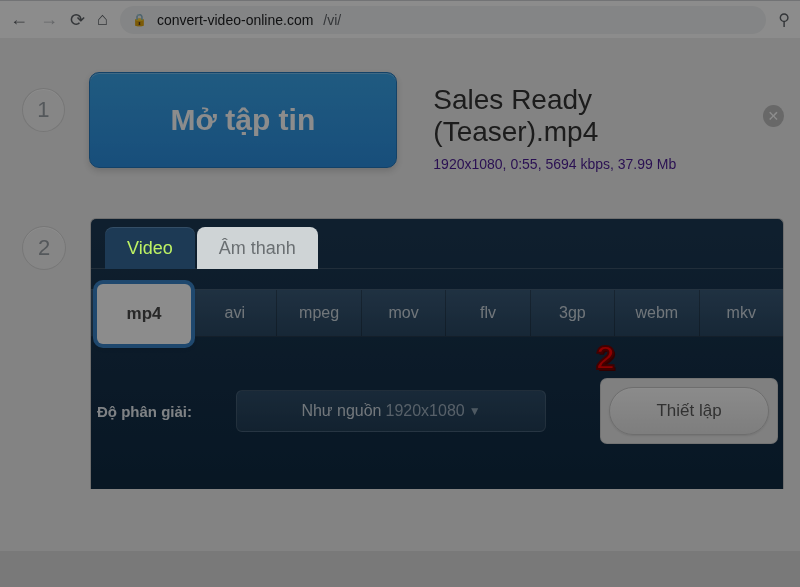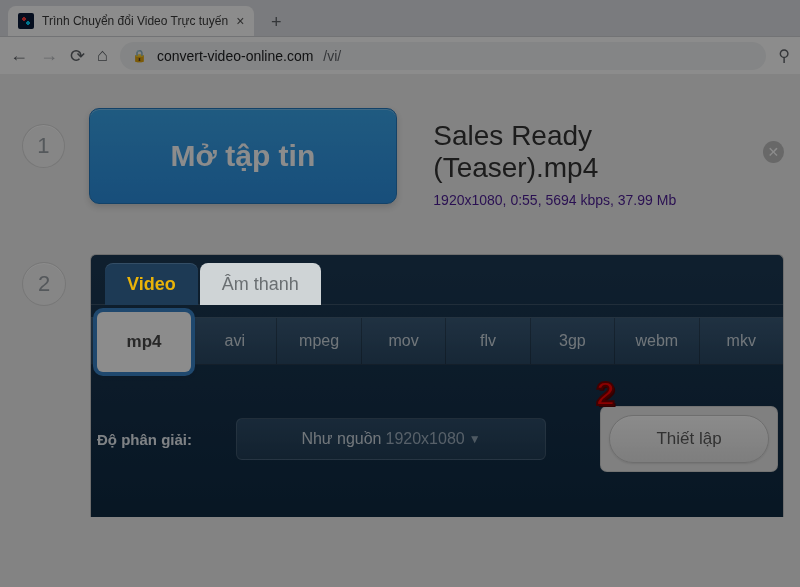--- a/index.html
+++ b/index.html
@@ -102,25 +102,25 @@
   }
   .tabs::after{
     content:""; position:absolute; left:0; right:0; bottom:0; height:1px;
     background: rgba(255,255,255,0.15);
   }
   .ptab {
     height: 42px; padding: 0 22px; display:flex; align-items:center;
     border-radius: 8px 8px 0 0; font-size: 18px; cursor:pointer;
     position:relative; z-index:1;
   }
-  .ptab.active { background:#1d3a55; color:#eab308; font-weight:700; box-shadow: inset 0 1px 0 rgba(255,255,255,0.1); margin-top: 6px; }
+  .ptab.active { background:#1d3a55; color:#bef264; font-weight:400; box-shadow: inset 0 1px 0 rgba(255,255,255,0.1); margin-top: 6px; }
   .ptab.inactive { background:#cfd4d6; color:#6a6f72; }
 
   .format-strip {
-    margin-top: 12px;
+    margin-top: 20px;
     background: linear-gradient(#3a5a78, #2a4863);
     border-top: 1px solid rgba(255,255,255,0.12);
     border-bottom: 1px solid rgba(0,0,0,0.35);
     display:flex;
   }
   .fmt {
     flex:1; text-align:center; padding: 14px 0; color:#cdd7df; font-size:16px;
     border-right: 1px solid rgba(0,0,0,0.25);
     cursor:pointer;
   }
@@ -178,28 +178,20 @@
   
   .dim {
     position:absolute; inset:0; background:rgba(0,0,0,0.45);
     pointer-events:none;
   }
 </style>
 </head>
 <body>
 
 <div class="chrome">
-  <div class="tabbar">
-    <div class="tab">
-      <span class="favicon"></span>
-      <span class="title">Trình Chuyển đổi Video Trực tuyến</span>
-      <span class="close">×</span>
-    </div>
-    <div class="newtab">+</div>
-  </div>
   <div class="addrbar">
     <span class="nav-ico">←</span>
     <span class="nav-ico disabled">→</span>
     <span class="nav-ico">⟳</span>
     <span class="nav-ico">⌂</span>
     <div class="url-pill">
       <span class="lock">🔒</span>
       <span class="url">convert-video-online.com</span>
         <span class="path">/vi/</span>
     </div>

